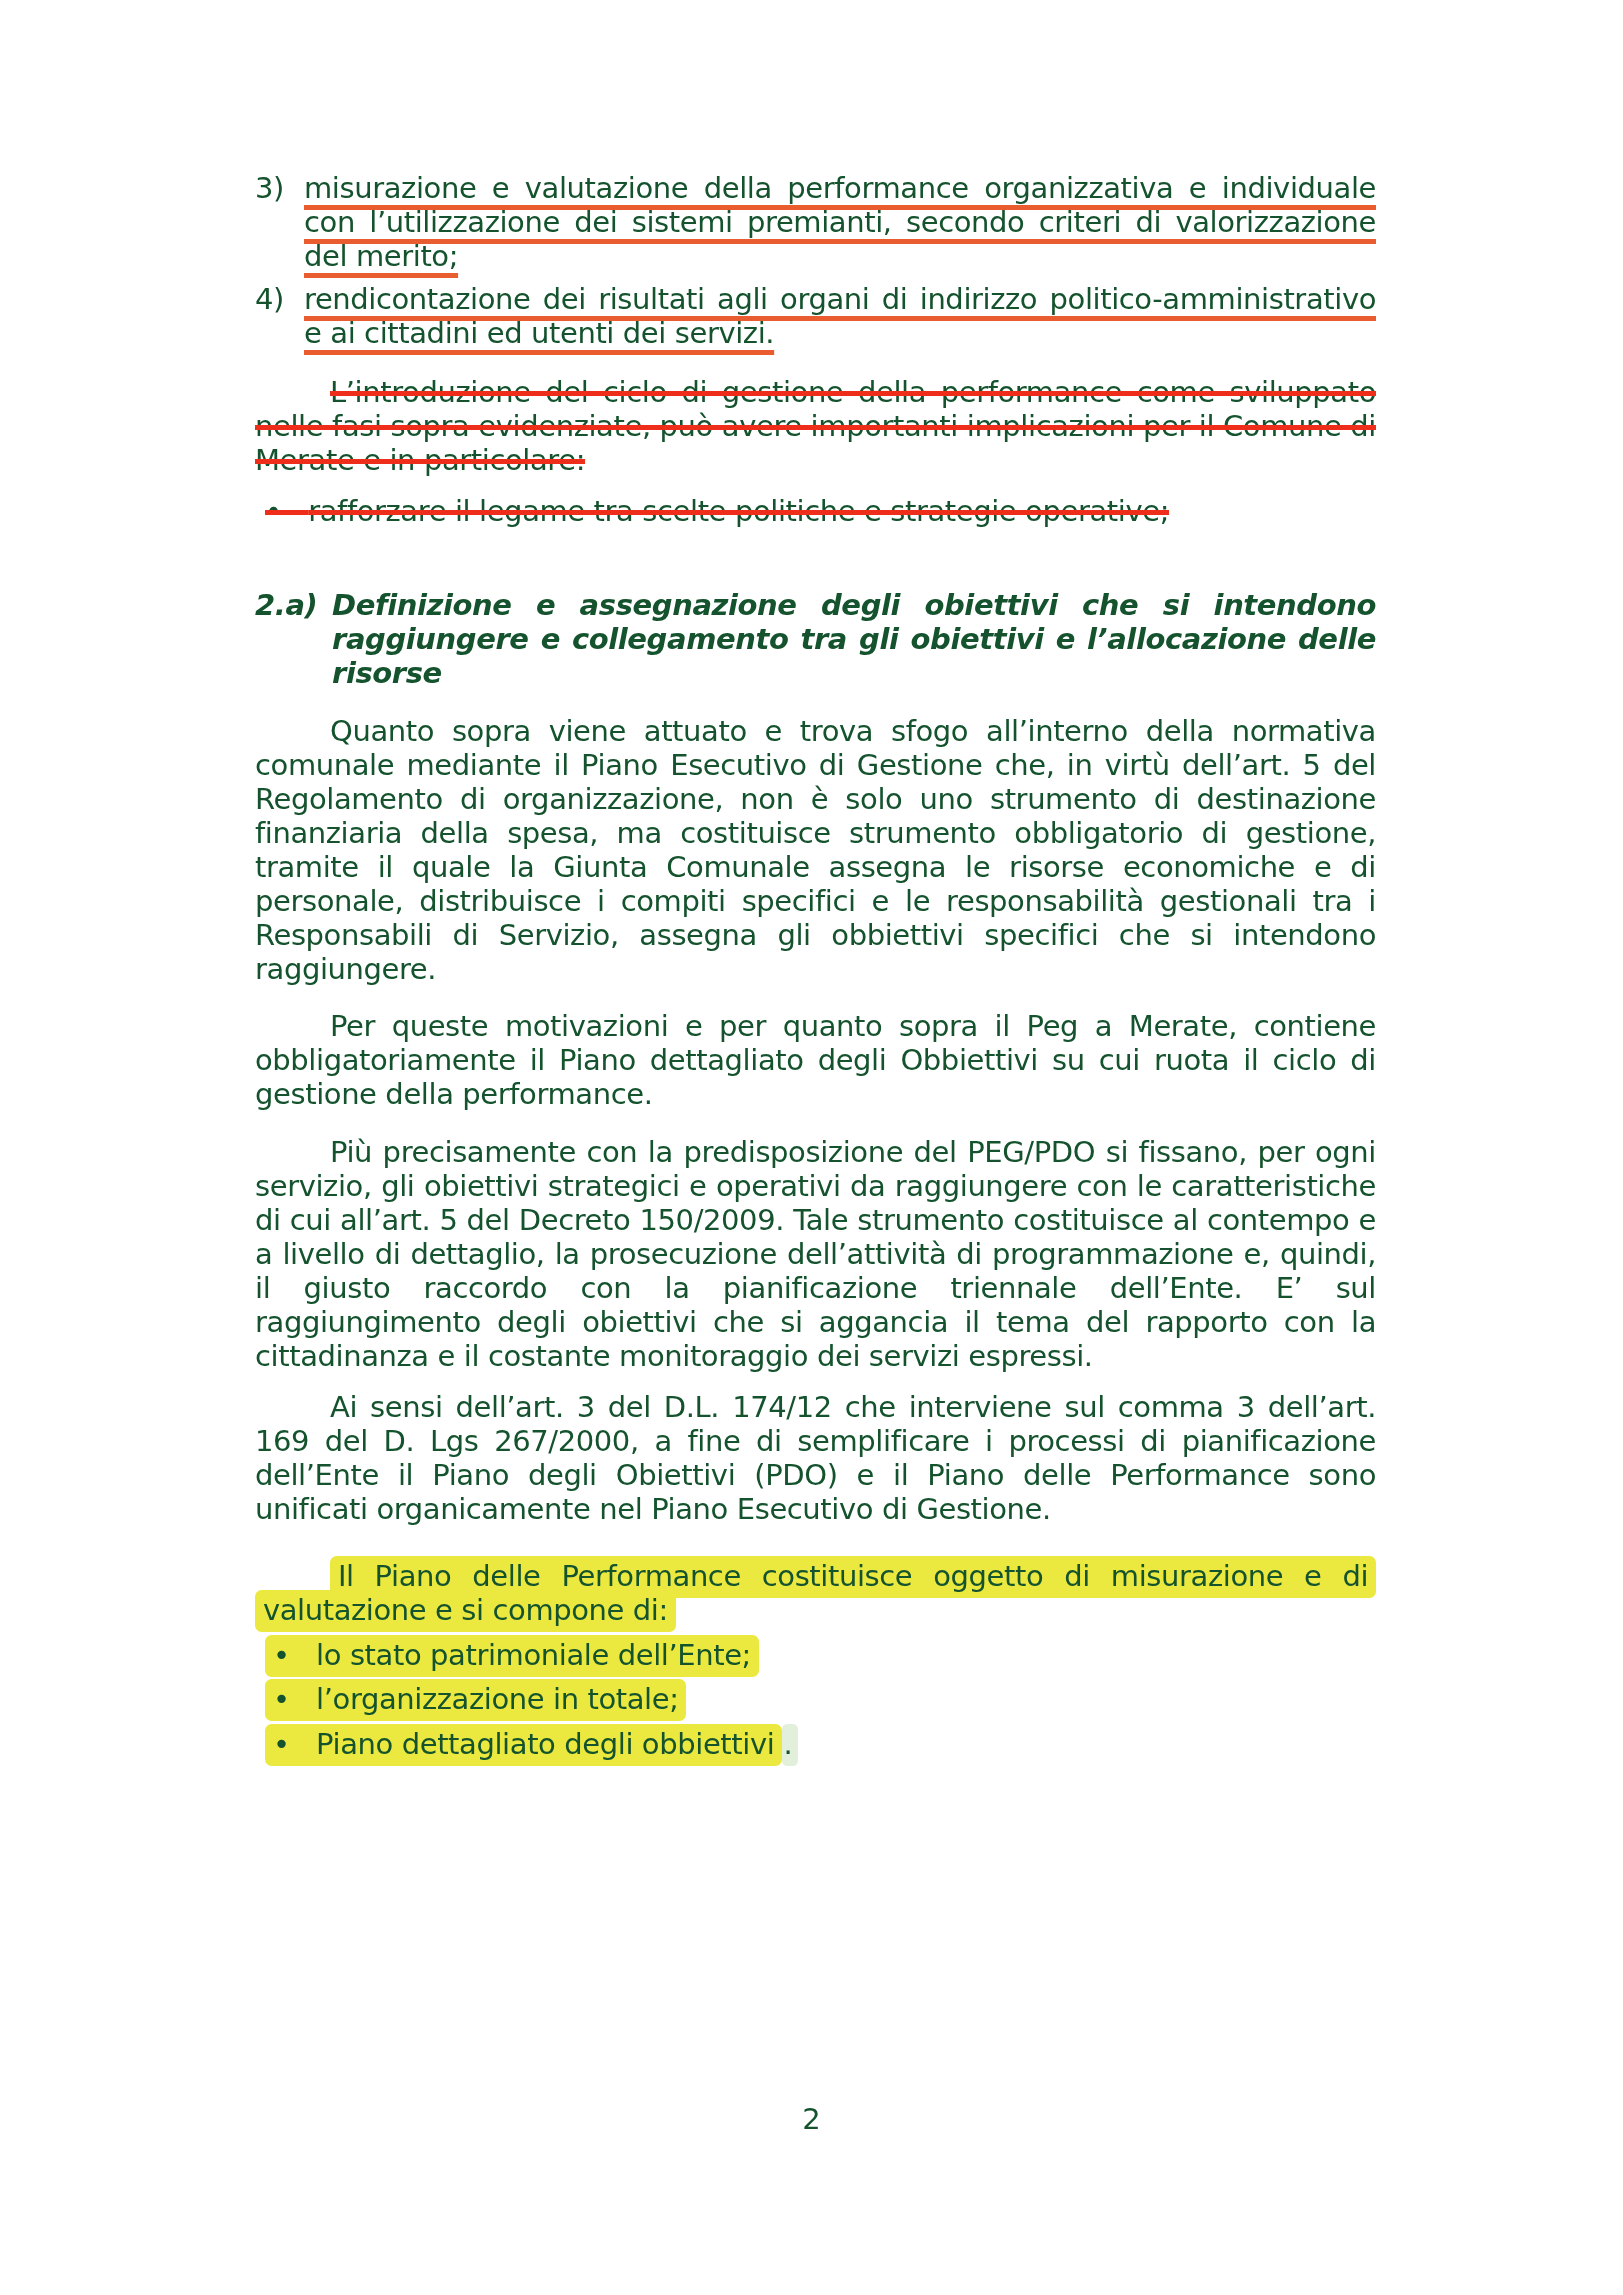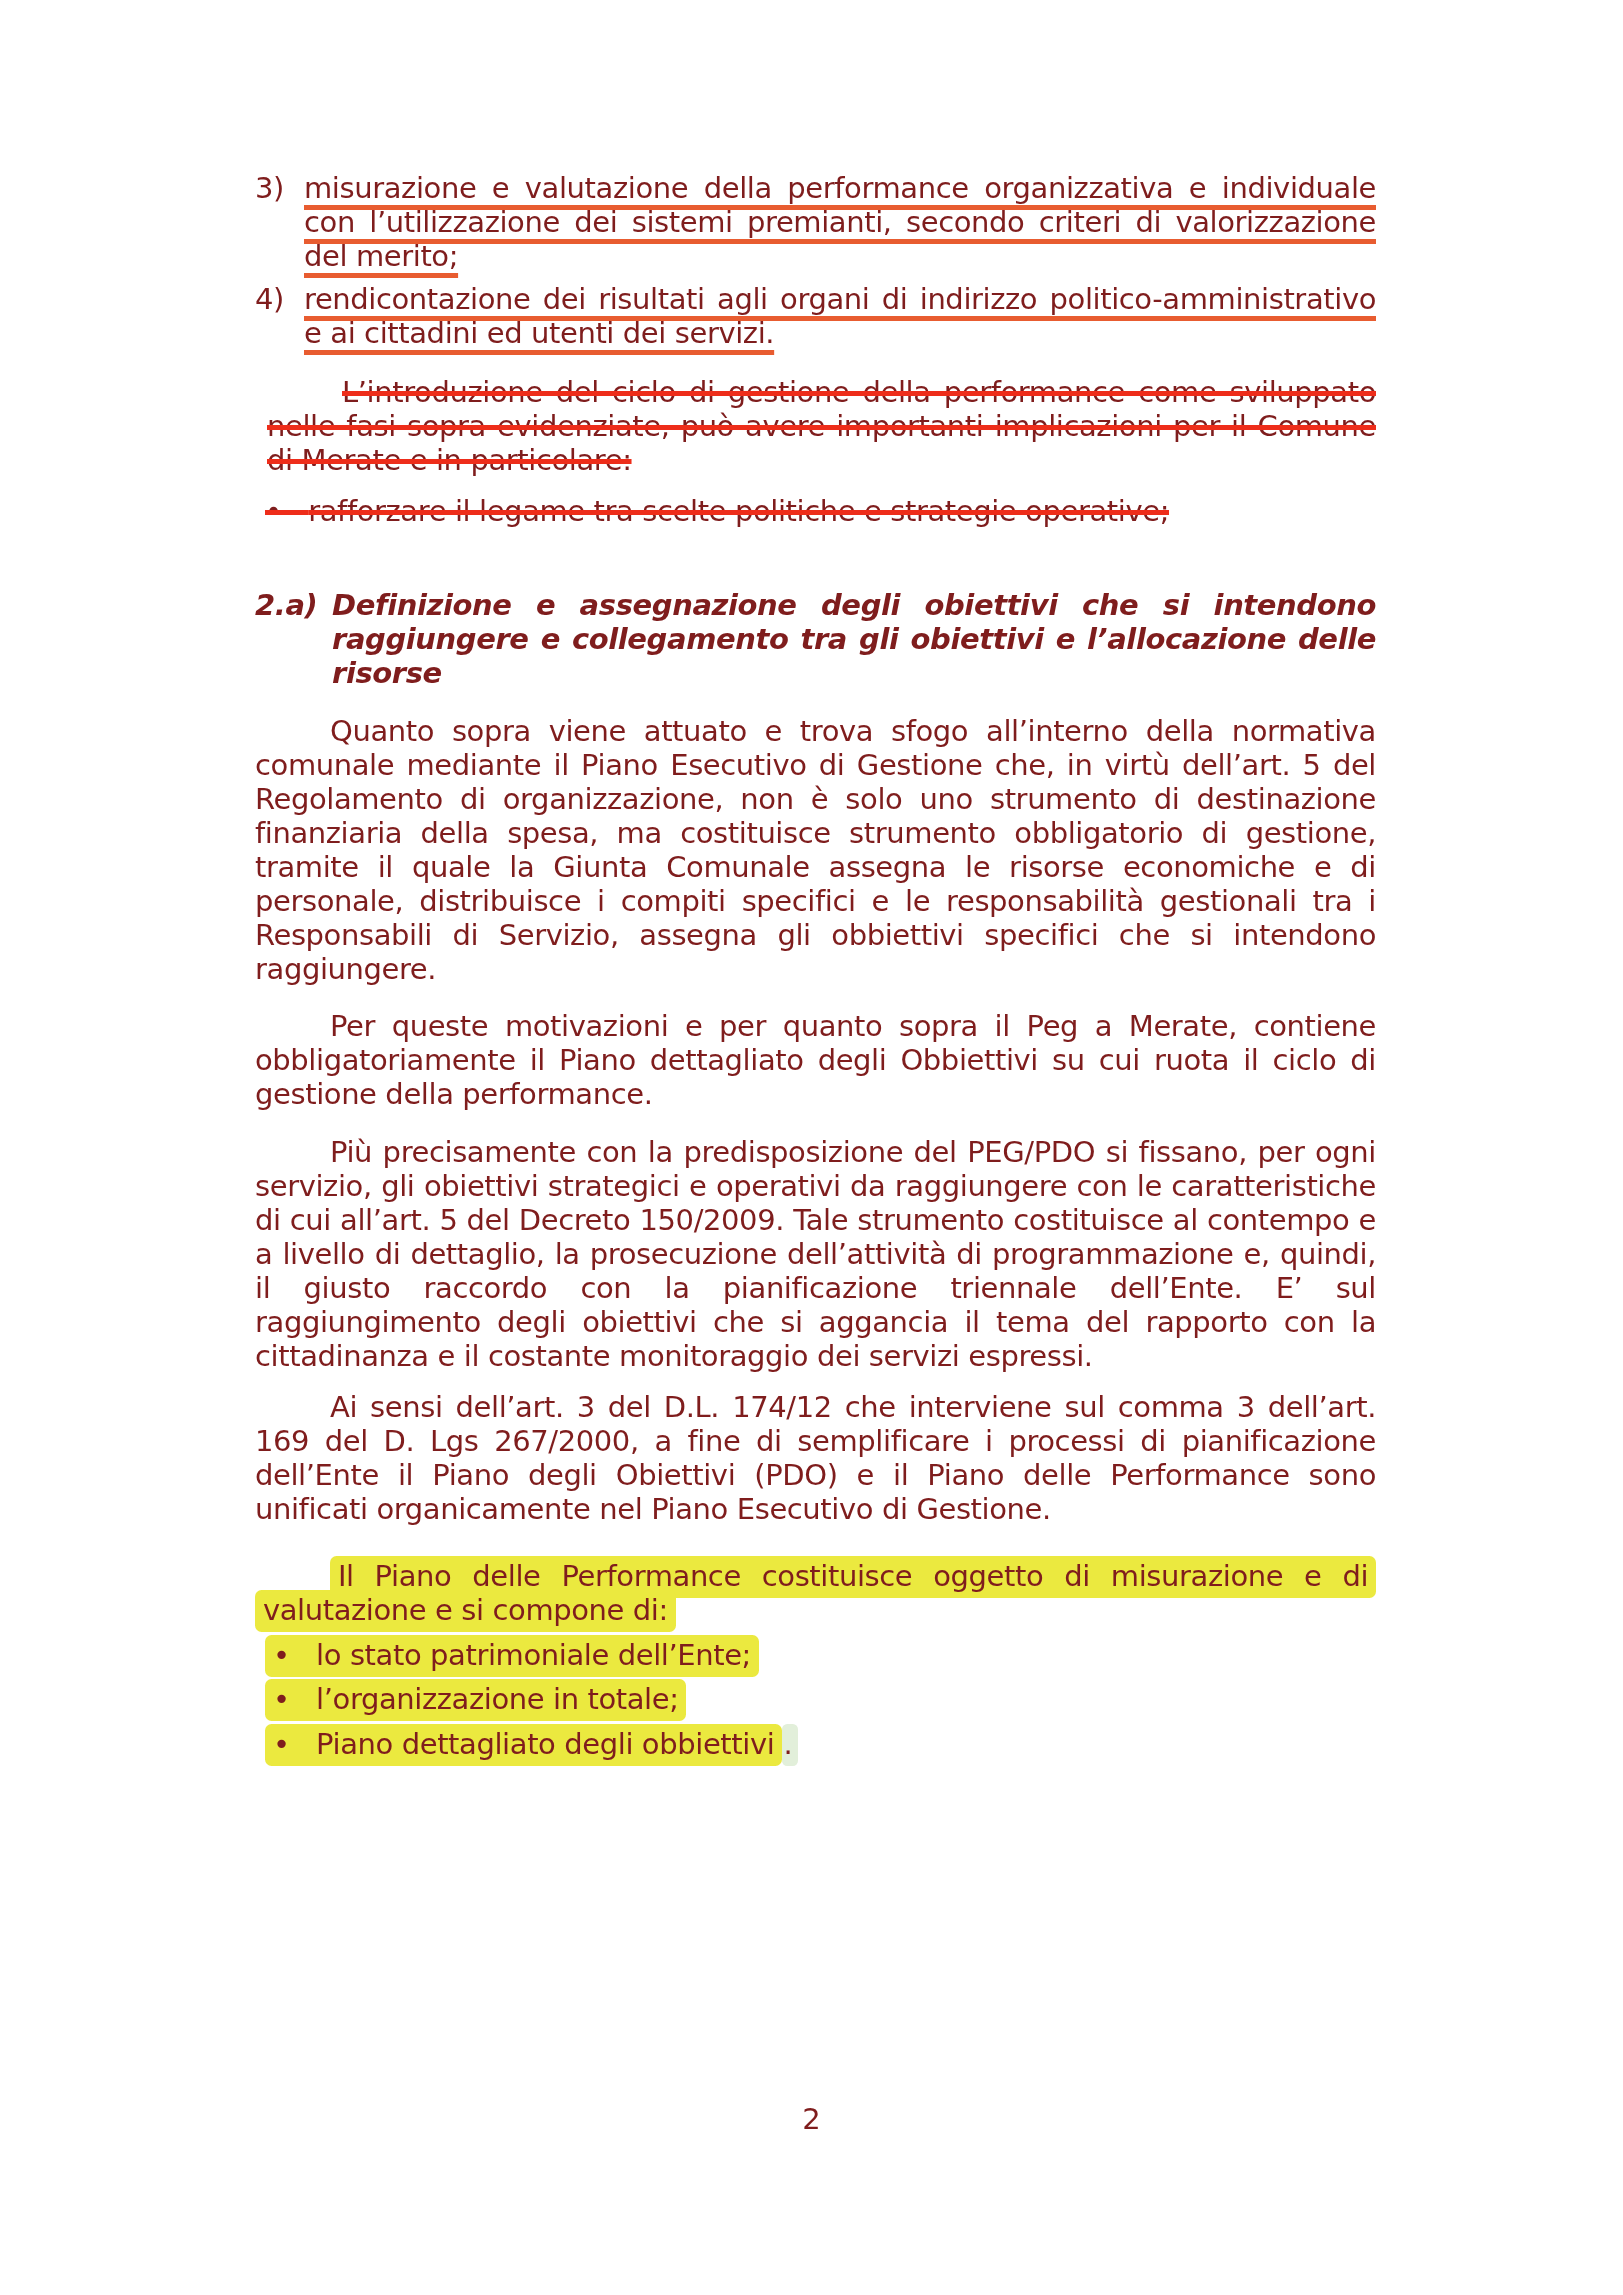--- a/index.html
+++ b/index.html
@@ -2,21 +2,21 @@
 <html style="--underline: #E85C30; --strike: #EE2D1A; --highlight: #EBE93F; --highlight_green: #E2EFDA;font-size:10.5px"><head>
 <meta charset="utf-8">
 <style>
   html,body{margin:0;padding:0;background:#ffffff;}
   .page{
     position:relative;
     width:1623px;height:2295px;
     background:#ffffff;
     overflow:hidden;
     font-family:"DejaVu Sans","Liberation Sans",sans-serif;
-    font-size:29px;line-height:34px;color:#7f1d1d;
+    font-size:29px;line-height:34px;color:#14532d;
     letter-spacing:-0.4px;
   }
   .content{position:absolute;left:255px;top:171px;width:1121px;}
 
   
   .num-item{
     text-align:justify;
     padding-left:49px;text-indent:-49px;
     margin:0 0 9.2px 0;
   }
@@ -29,21 +29,21 @@
   }
 
   
   .strike{
     text-decoration-line:line-through;
     text-decoration-color:var(--strike,#EE2D1A);
     text-decoration-thickness:5.2px;
   }
   .strike-para{
     text-align:justify;text-indent:75px;
-    margin:25px 0 0 12px;
+    margin:25px 0 0 0;
   }
 
   .bullet-item{
     text-align:justify;
     padding-left:49px;text-indent:-39px;
     margin:11.8px 0 0 0;
   }
   .struck-list{margin-top:17px;}
   .struck-list .bullet-item:first-child{margin-top:0;}
 

